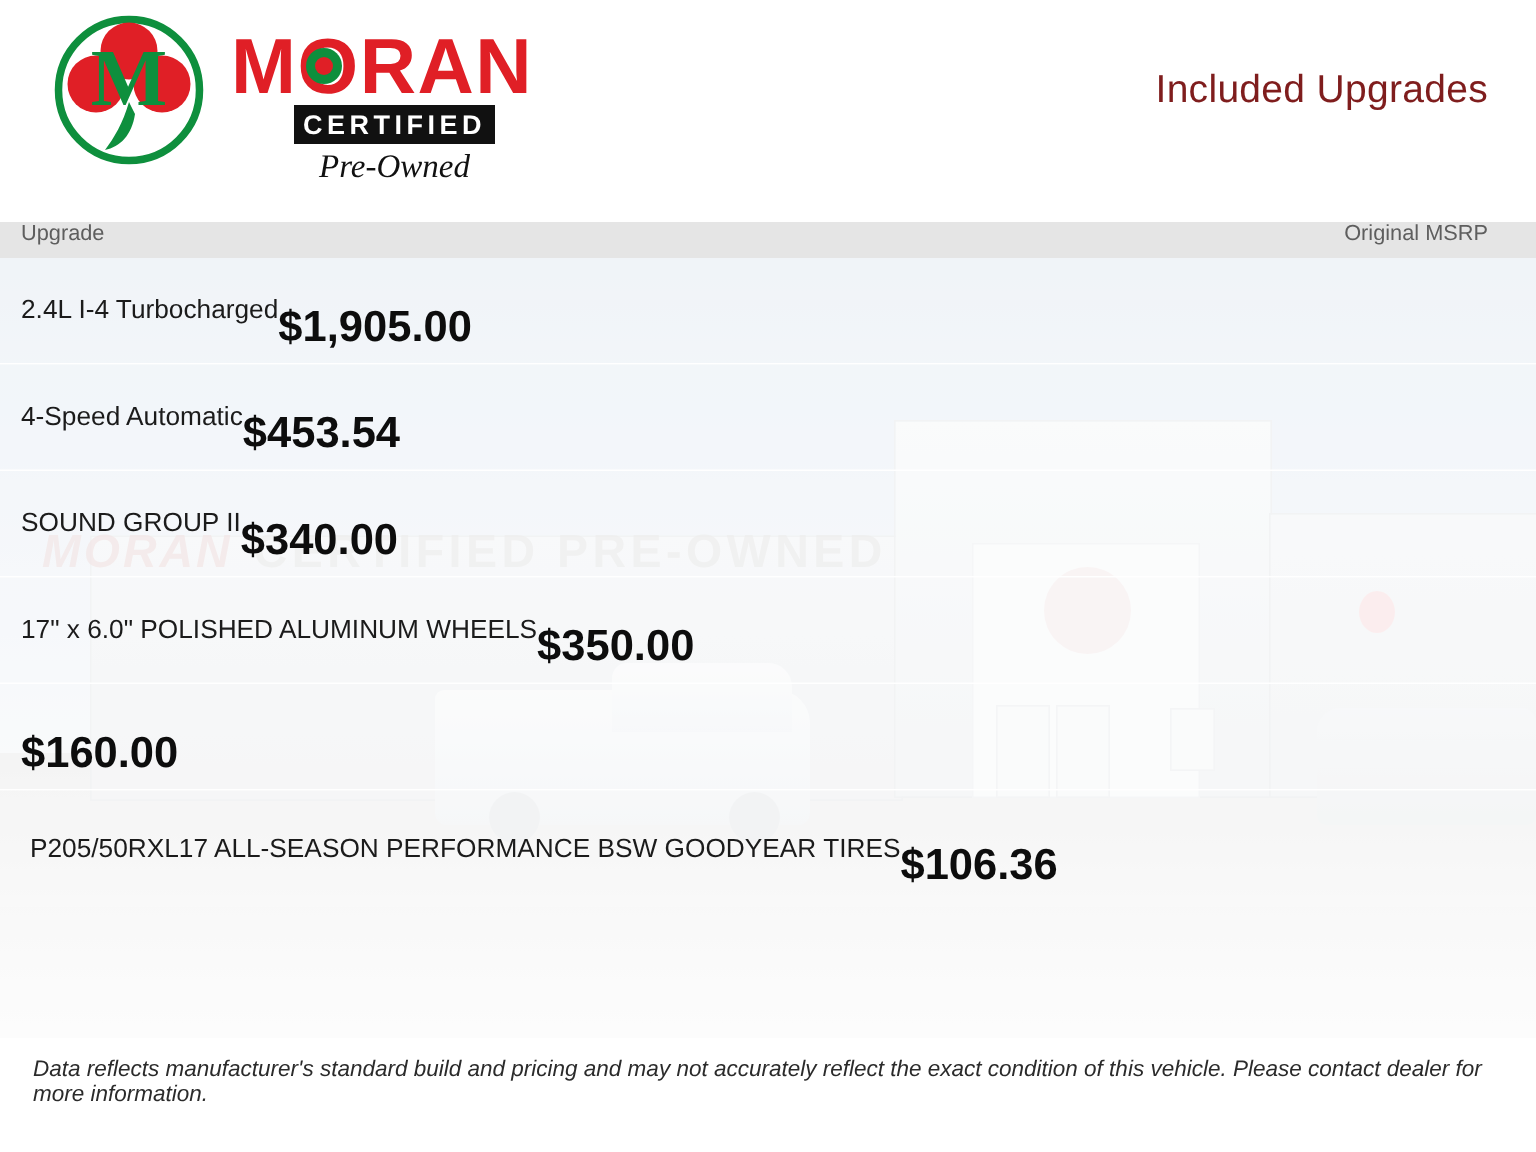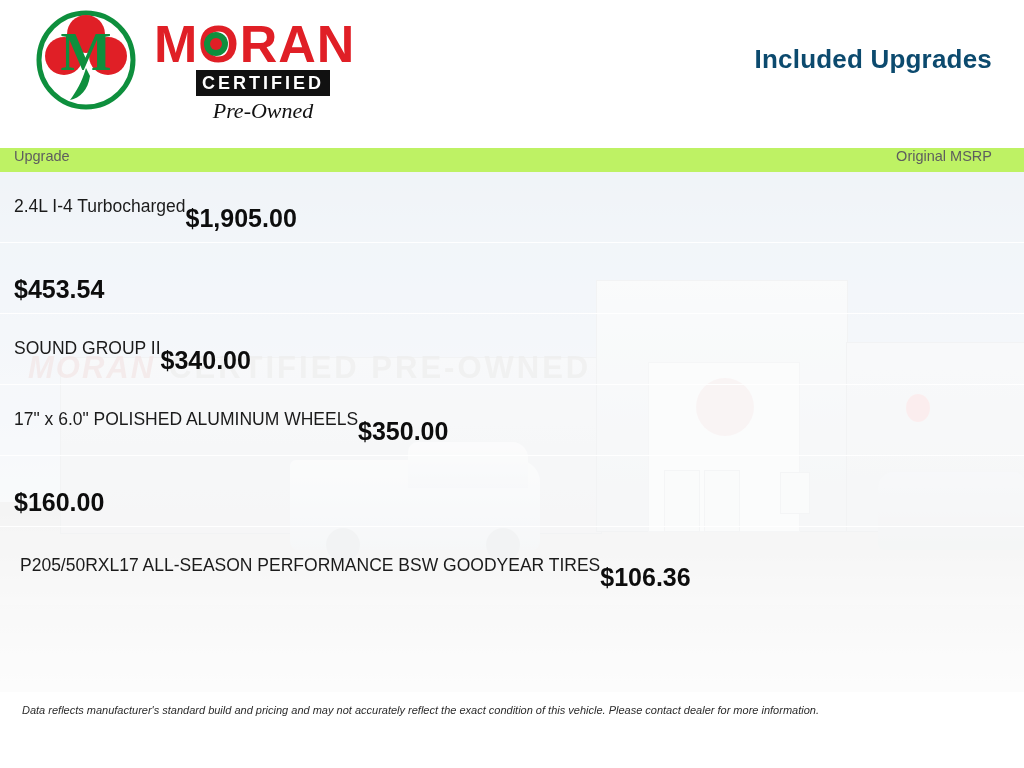--- a/index.html
+++ b/index.html
@@ -49,37 +49,37 @@
   .moran-word {
     margin-left: 14px;
     padding-top: 6px;
     width: 214px;
     position: relative;
   }
   .moran-word svg { display: block; }
 
   .header-title {
     font-size: 26px;
-    color: #0c4a6e;
-    font-weight: 700;
+    color: #7f1d1d;
+    font-weight: 400;
     padding-top: 44px;
     letter-spacing: 0.2px;
     white-space: nowrap;
   }
 
   
   .col-head {
     display: flex;
     justify-content: space-between;
     align-items: flex-end;
     padding: 0 32px 8px 14px;
     box-sizing: border-box;
     font-size: 14.5px;
     color: #5e5e5e;
-    background: #bef264;
+    background: #e5e5e5;
     position: relative;
     z-index: 5;
   }
   .col-head .left { padding-left: 0; }
 
   
   .table-wrap {
     position: relative;
     height: 520px;
     overflow: hidden;
@@ -205,35 +205,35 @@
   }
   .row:last-child { border-bottom: none; }
   .row.tall { height: 78px; padding-left: 20px; }
   .row-label {
     font-size: 17.5px;
     color: #1b1b1b;
     line-height: 1.35;
     max-width: 640px;
   }
   .row-price {
-    font-size: 25px;
+    font-size: 29px;
     font-weight: 700;
     color: #0d0d0d;
     white-space: nowrap;
     margin-top: 23px;
   }
 
   
   .footer {
     position: relative;
     z-index: 5;
     background: #fff;
     padding: 12px 32px 0 22px;
     box-sizing: border-box;
-    font-size: 11px;
+    font-size: 15px;
     font-style: italic;
     color: #2b2b2b;
   }
 </style>
 </head>
 <body>
 
 <div class="page">
 
   <div class="header">
@@ -303,20 +303,21 @@
     </div>
 
     <div class="rows">
 
       <div class="row">
         <div class="row-label">2.4L I-4 Turbocharged</div>
         <div class="row-price">$1,905.00</div>
       </div>
 
       <div class="row">
+        <div class="row-label">4-Speed Automatic</div>
         <div class="row-price">$453.54</div>
       </div>
 
       <div class="row">
         <div class="row-label">SOUND GROUP II</div>
         <div class="row-price">$340.00</div>
       </div>
 
       <div class="row">
         <div class="row-label">17" x 6.0" POLISHED ALUMINUM WHEELS</div>

